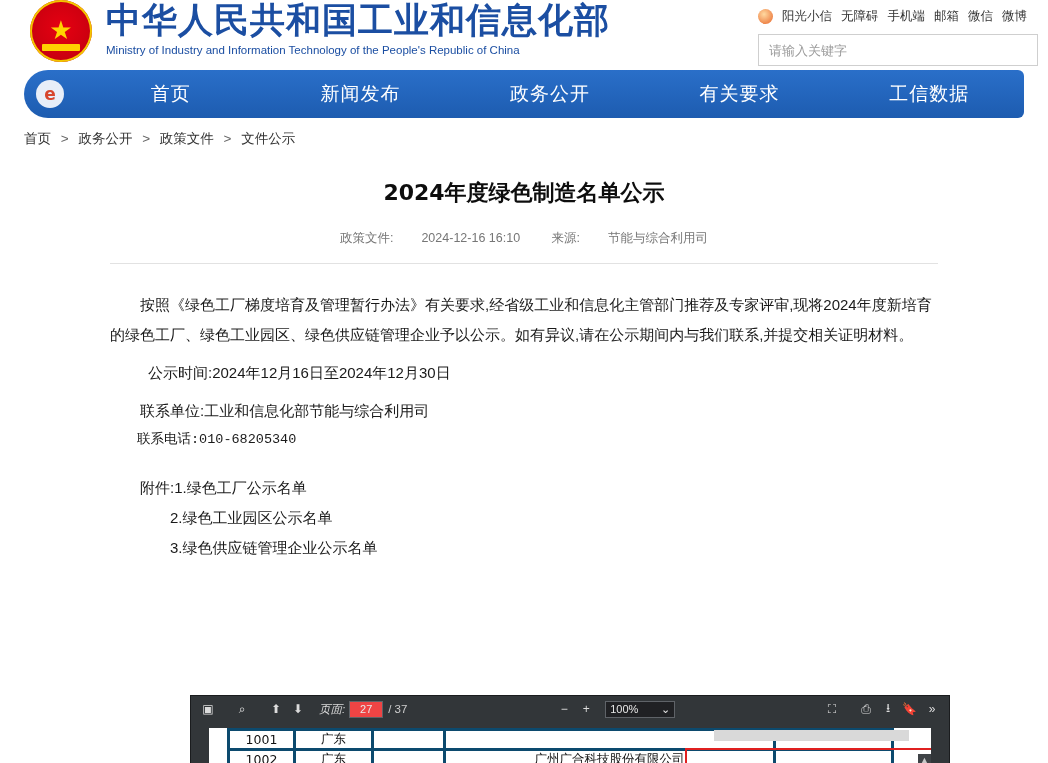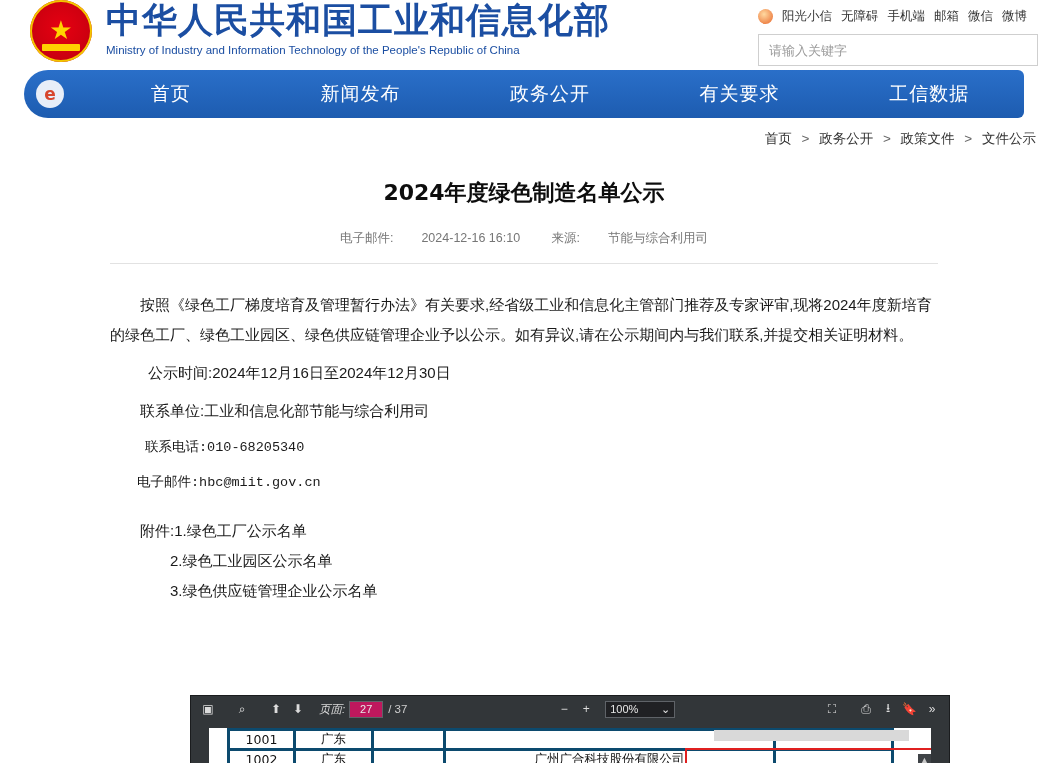--- a/index.html
+++ b/index.html
@@ -151,24 +151,23 @@
     color: #ffffff;
     font-size: 19px;
     font-family: "DejaVu Sans", sans-serif;
     letter-spacing: 1px;
     white-space: nowrap;
     cursor: pointer;
   }
 
   
   .breadcrumb {
-    margin: 12px 12px 0 24px;
+    margin: 12px 0 0 24px;
     font-size: 13.5px;
     color: #333;
-    text-align: right;
   }
   .breadcrumb .sep { margin: 0 6px; color: #666; }
   .breadcrumb a { color: #333; text-decoration: none; }
 
   
   .article {
     margin: 30px 110px 0 110px;
   }
   .article-title {
     text-align: center;
@@ -228,21 +227,21 @@
     height: 20px;
     cursor: pointer;
     color: #dcdcdc;
     font-size: 12px;
   }
   .pdf-sep { width: 12px; }
   .page-label { margin: 0 4px 0 10px; font-style: italic; }
   .page-input {
     width: 34px;
     height: 17px;
-    background: #be185d;
+    background: #ef4444;
     border: 1px solid #5f6368;
     color: #e8e8e8;
     font-size: 11px;
     text-align: center;
     font-family: "Liberation Sans", sans-serif;
     outline: none;
   }
   .page-total { margin-left: 5px; color: #cfcfcf; }
   .zoom-select {
     margin-left: 8px;
@@ -364,30 +363,29 @@
   <span class="sep">&gt;</span>
   <a href="#">政策文件</a>
   <span class="sep">&gt;</span>
   <a href="#">文件公示</a>
 </div>
 
 <div class="article">
   <div class="article-title">2024年度绿色制造名单公示</div>
 
   <div class="meta">
-    <span>电子邮件:</span><span>2024-12-16 16:10</span>
+    <span>政策文件:</span><span>2024-12-16 16:10</span>
     <span>来源:</span><span>节能与综合利用司</span>
   </div>
 
   <div class="body-text">
     <p class="p-indent" style="margin:0">按照《绿色工厂梯度培育及管理暂行办法》有关要求,经省级工业和信息化主管部门推荐及专家评审,现将2024年度新培育的绿色工厂、绿色工业园区、绿色供应链管理企业予以公示。如有异议,请在公示期间内与我们联系,并提交相关证明材料。</p>
     <p class="p-indent p-gap" style="margin:8px">公示时间:2024年12月16日至2024年12月30日</p>
     <p class="p-indent p-gap" style="margin:0">联系单位:工业和信息化部节能与综合利用司</p>
-    <p class="p-indent mono" style="margin:8px">联系电话:010-68205340</p>
-    <p class="p-indent p-gap mono" style="margin:0">电子邮件:hbc@miit.gov.cn</p>
+    <p class="p-indent mono" style="margin:0">联系电话:010-68205340</p>
 
     <div class="attach-list">
       <span class="attach-line p-indent"><span>附件:</span><span>1.绿色工厂公示名单</span></span>
       <span class="attach-line p-indent attach-sub">2.绿色工业园区公示名单</span>
       <span class="attach-line p-indent attach-sub">3.绿色供应链管理企业公示名单</span>
     </div>
   </div>
 </div>
 
 <div class="pdf-viewer">

